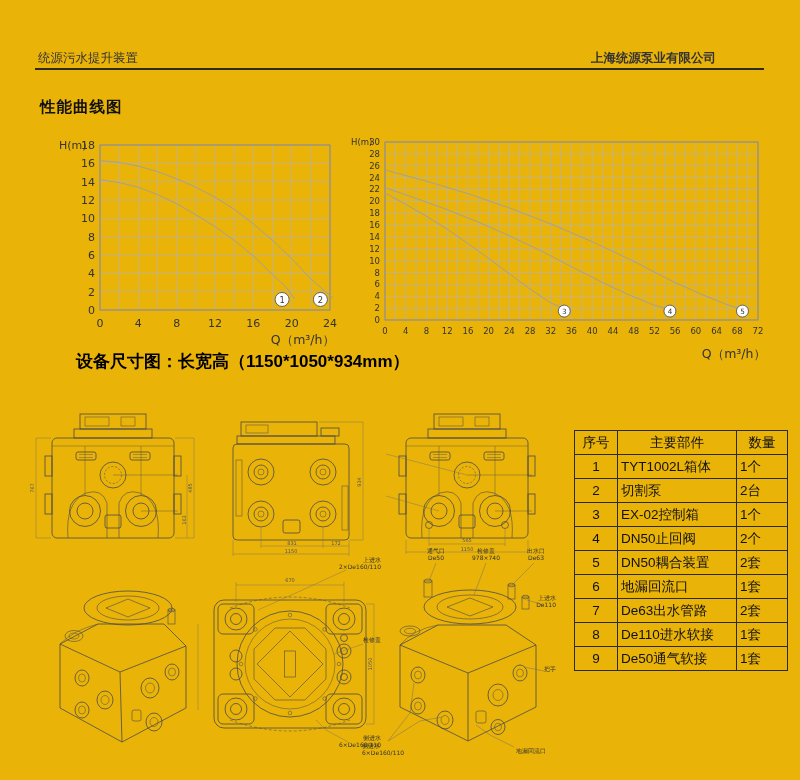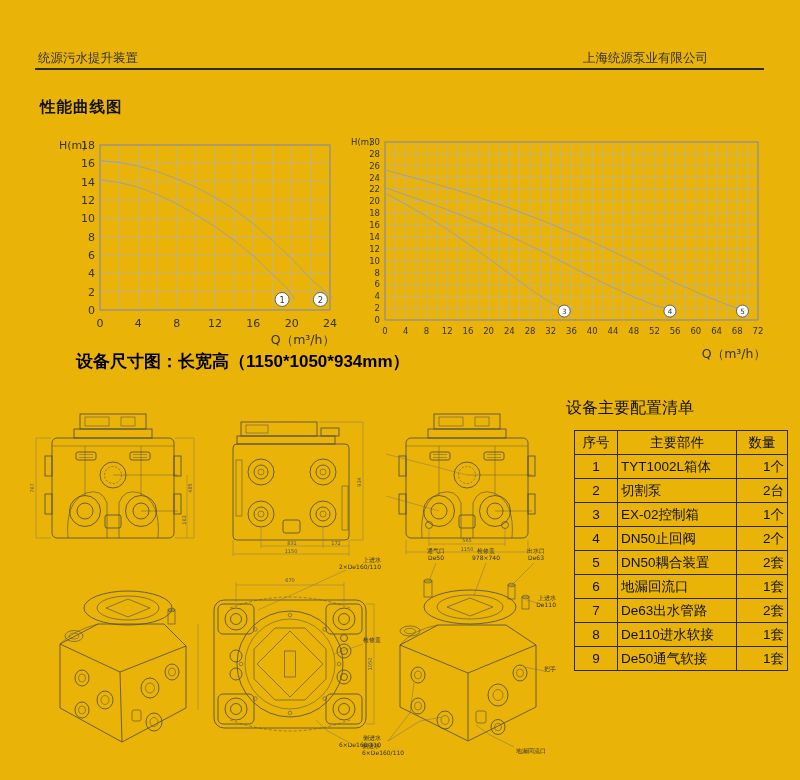--- a/index.html
+++ b/index.html
@@ -1,34 +1,34 @@
 <!DOCTYPE html>
 <html><head>
 <meta charset="utf-8">
 <style>
   html,body{margin:0;padding:0;background:#fff;}
   .page{position:relative;width:800px;height:780px;background:#eab308;overflow:hidden;
         font-family:"Liberation Sans","DejaVu Sans",sans-serif;color:#222;}
   .hdr-left{position:absolute;left:38px;top:50px;font-size:12.5px;color:#333;}
-  .hdr-right{position:absolute;right:92px;top:50px;font-size:12.5px;color:#333;}
+  .hdr-right{position:absolute;right:84px;top:50px;font-size:12.5px;color:#333;font-weight:bold;}
   .hdr-rule{position:absolute;left:35px;top:68px;width:729px;height:2px;background:#2b2b2b;}
   .perf-title{position:absolute;left:40px;top:97px;font-size:15.5px;letter-spacing:1px;color:#111;font-weight:bold;}
   .dims-title{position:absolute;left:40px;top:350px;font-size:17px;font-weight:bold;color:#000;margin-left:36px;}
   .cfg-title{position:absolute;left:566px;top:398px;font-size:16px;color:#111;}
   svg{position:absolute;overflow:visible;}
   svg text{font-family:"DejaVu Sans","Liberation Sans",sans-serif;}
   .tick{fill:#333;}
   .tdim{font-size:5px;fill:#555;}
   .tlab{font-size:6px;fill:#333;}
   table.cfg{position:absolute;left:574px;top:430px;border-collapse:collapse;table-layout:fixed;}
   table.cfg th,table.cfg td{border:1.3px solid #2a2a2a;height:23px;font-size:13.5px;
     font-weight:normal;padding:0 3px;white-space:nowrap;overflow:hidden;color:#111;}
   .col-no{width:36px;text-align:center;}
   .col-part{width:112px;text-align:left;margin-left:12px;}
-  .col-qty{width:44px;text-align:right;}
+  .col-qty{width:44px;text-align:left;}
   table.cfg th{text-align:center;}
 </style>
 </head>
 <body>
 
 <div class="page">
 
   <div class="hdr-left">统源污水提升装置</div>
   <div class="hdr-right">上海统源泵业有限公司</div>
   <div class="hdr-rule"></div>
@@ -435,21 +435,20 @@
     <text class="tlab" x="178" y="8" text-anchor="middle">出水口</text>
     <text class="tlab" x="178" y="15" text-anchor="middle">De63</text>
     <text class="tlab" x="198" y="55" text-anchor="end">上进水</text>
     <text class="tlab" x="198" y="62" text-anchor="end">De110</text>
     <text class="tlab" x="198" y="126" text-anchor="end">把手</text>
     <text class="tlab" x="4" y="203">侧进水</text>
     <text class="tlab" x="4" y="210">6×De160/110</text>
     <text class="tlab" x="158" y="208">地漏回流口</text>
   </svg>
 
-  <div class="cfg-title">设备主要配置清单</div>
 
   <table class="cfg">
     <tbody>
         <tr>
       <th class="col-no">序号</th>
       <th class="col-part" style="text-align:center">主要部件</th>
       <th class="col-qty">数量</th>
     </tr>
     <tr>
           <td class="col-no">1</td>

